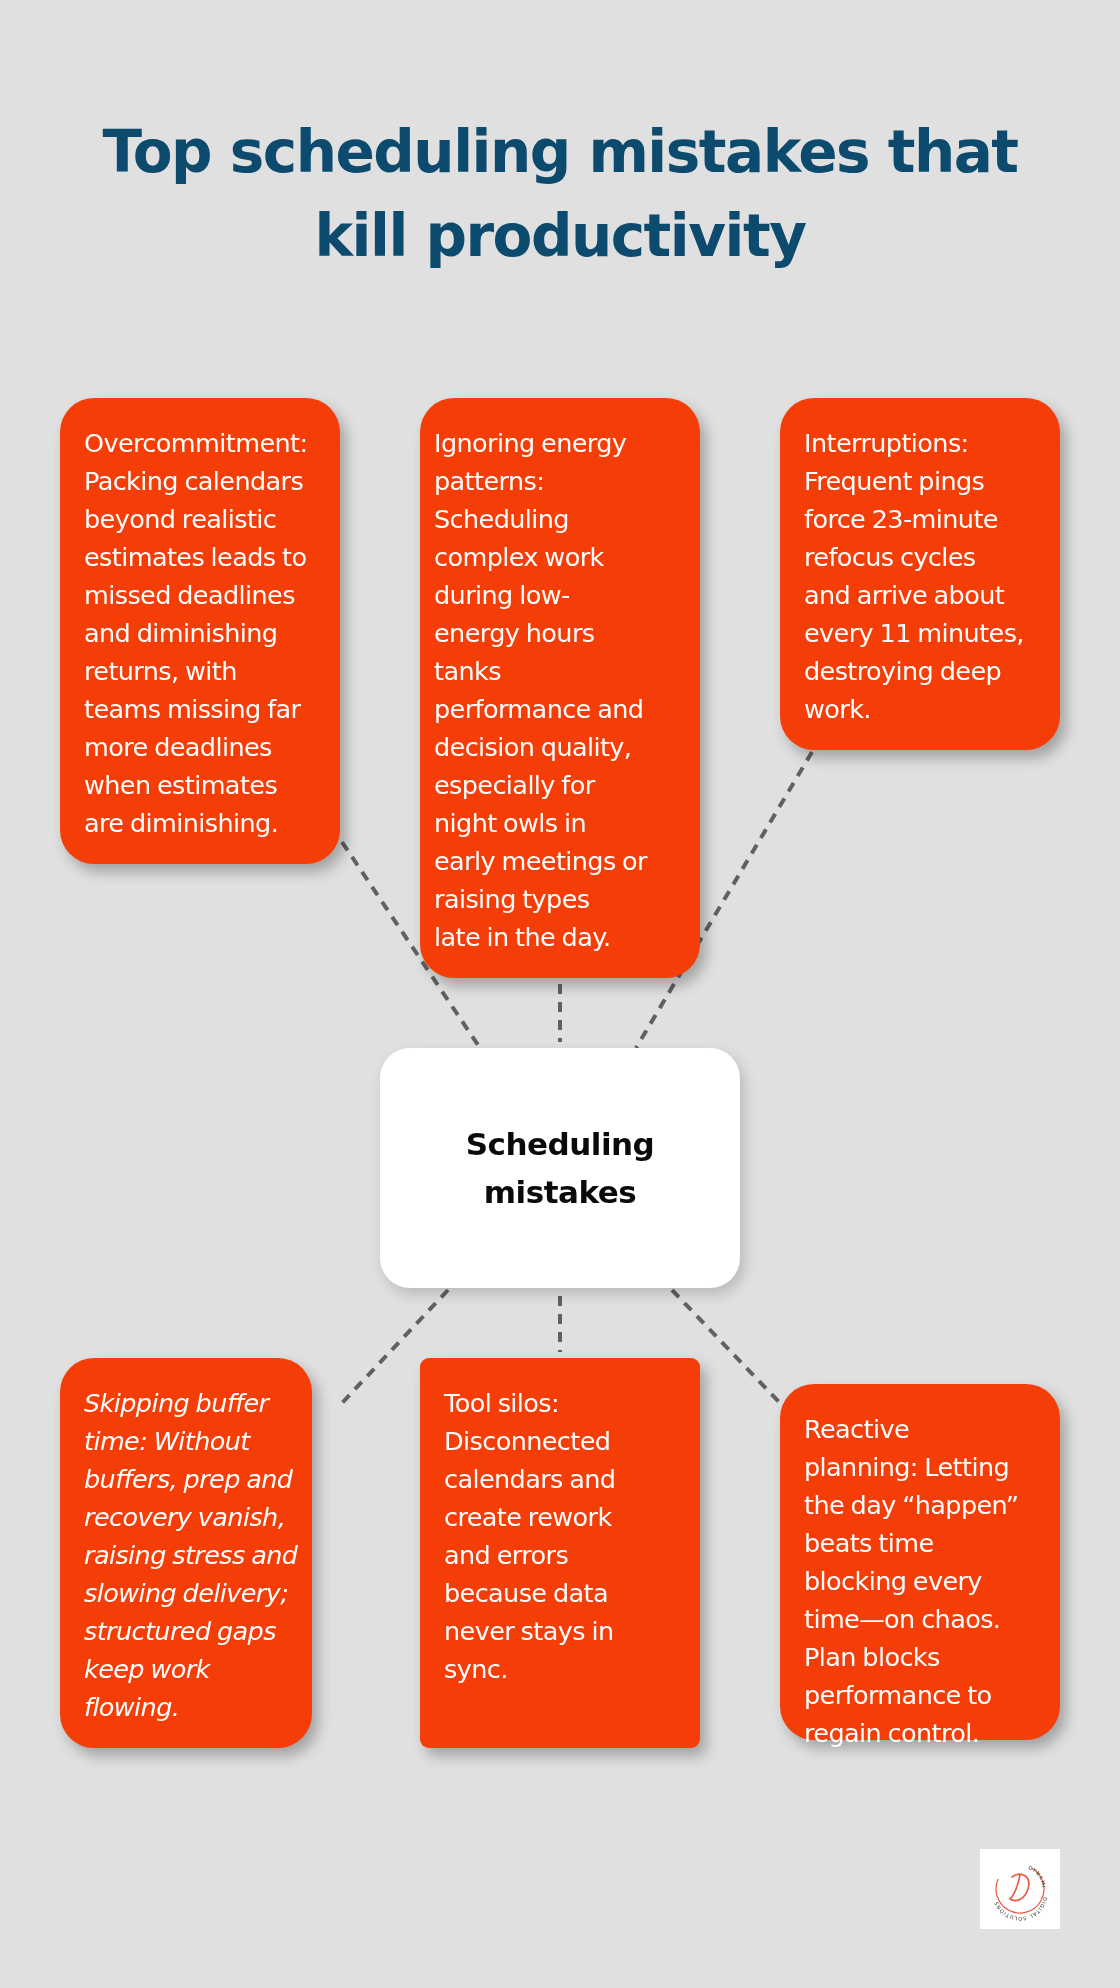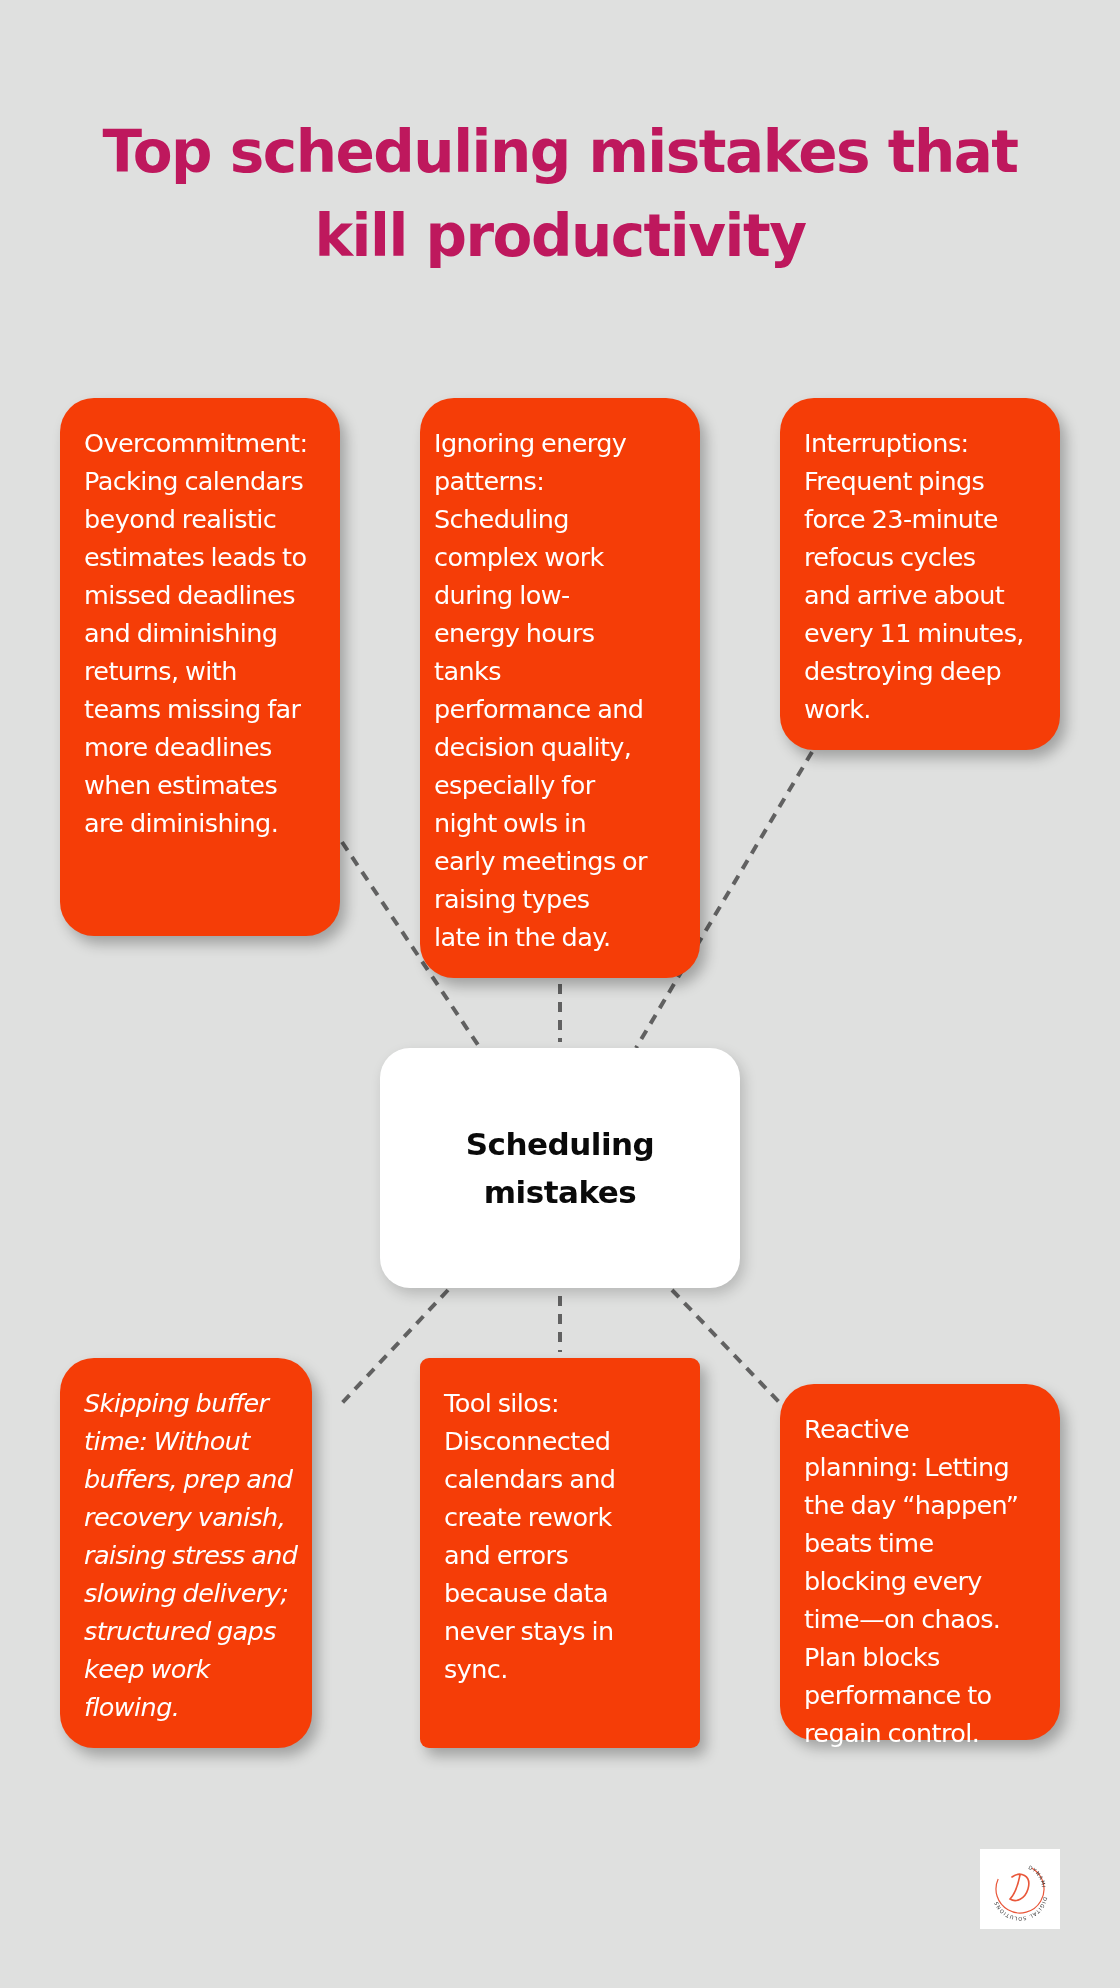--- a/index.html
+++ b/index.html
@@ -11,21 +11,21 @@
     font-family: "Liberation Sans", "DejaVu Sans", sans-serif;
   }
   .title {
     position: absolute;
     left: 0; top: 110px; width: 1120px;
     text-align: center;
     font-family: "DejaVu Sans", sans-serif;
     font-weight: bold;
     font-size: 58px;
     line-height: 84px;
-    color: #be185d;
+    color: #0c4a6e;
     letter-spacing: -1.5px;
   }
   .title span { display: block; }
   svg.connectors { position: absolute; left: 0; top: 0; }
   .card {
     position: absolute;
     background: var(--accent, #f53d07);
     border-radius: 34px;
     box-shadow: 6px 8px 14px rgba(0,0,0,0.28);
     color: #ffffff;
@@ -72,21 +72,21 @@
   <g stroke="#616161" stroke-width="4" stroke-dasharray="10 8" fill="none">
     <line x1="342" y1="842" x2="480" y2="1048"></line>
     <line x1="560" y1="984" x2="560" y2="1042"></line>
     <line x1="812" y1="752" x2="636" y2="1048"></line>
     <line x1="448" y1="1290" x2="342" y2="1403"></line>
     <line x1="560" y1="1296" x2="560" y2="1352"></line>
     <line x1="672" y1="1290" x2="780" y2="1403"></line>
   </g>
 </svg>
 
-<div class="card" style="left:60px; top:398px; width:280px; height:538px;">
+<div class="card" style="left:60px; top:398px; width:280px; height:466px;">
   <span class="line">Overcommitment:</span>
   <span class="line">Packing calendars</span>
   <span class="line">beyond realistic</span>
   <span class="line">estimates leads to</span>
   <span class="line">missed deadlines</span>
   <span class="line">and diminishing</span>
   <span class="line">returns, with</span>
   <span class="line">teams missing far</span>
   <span class="line">more deadlines</span>
   <span class="line">when estimates</span>

